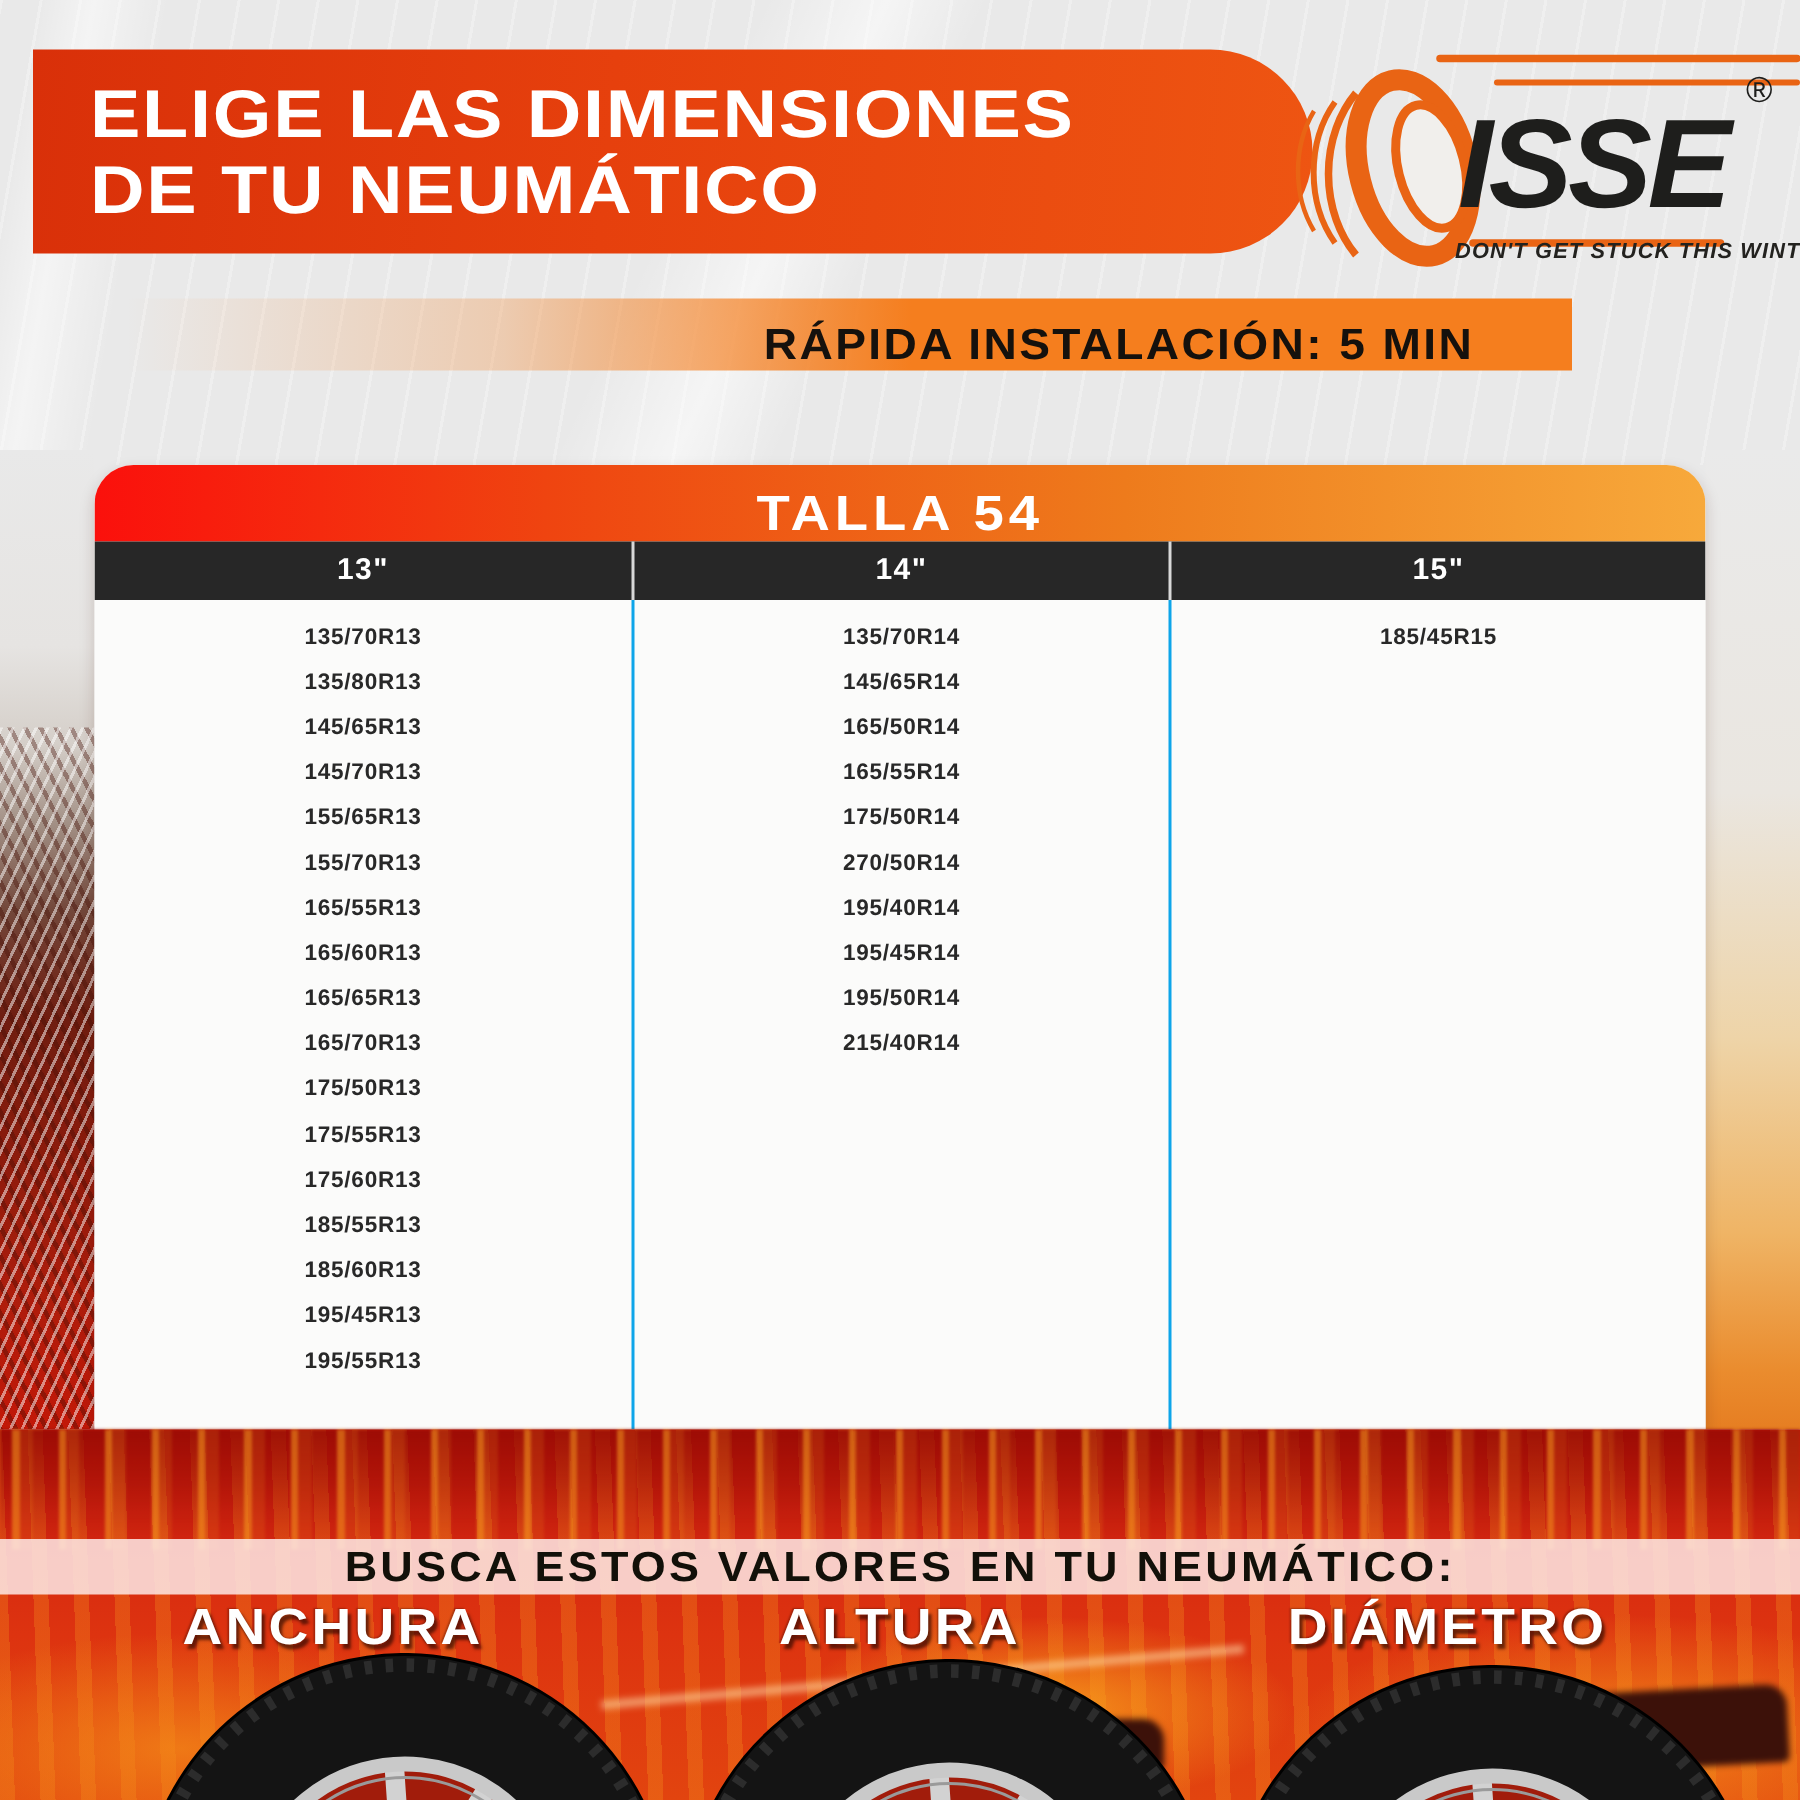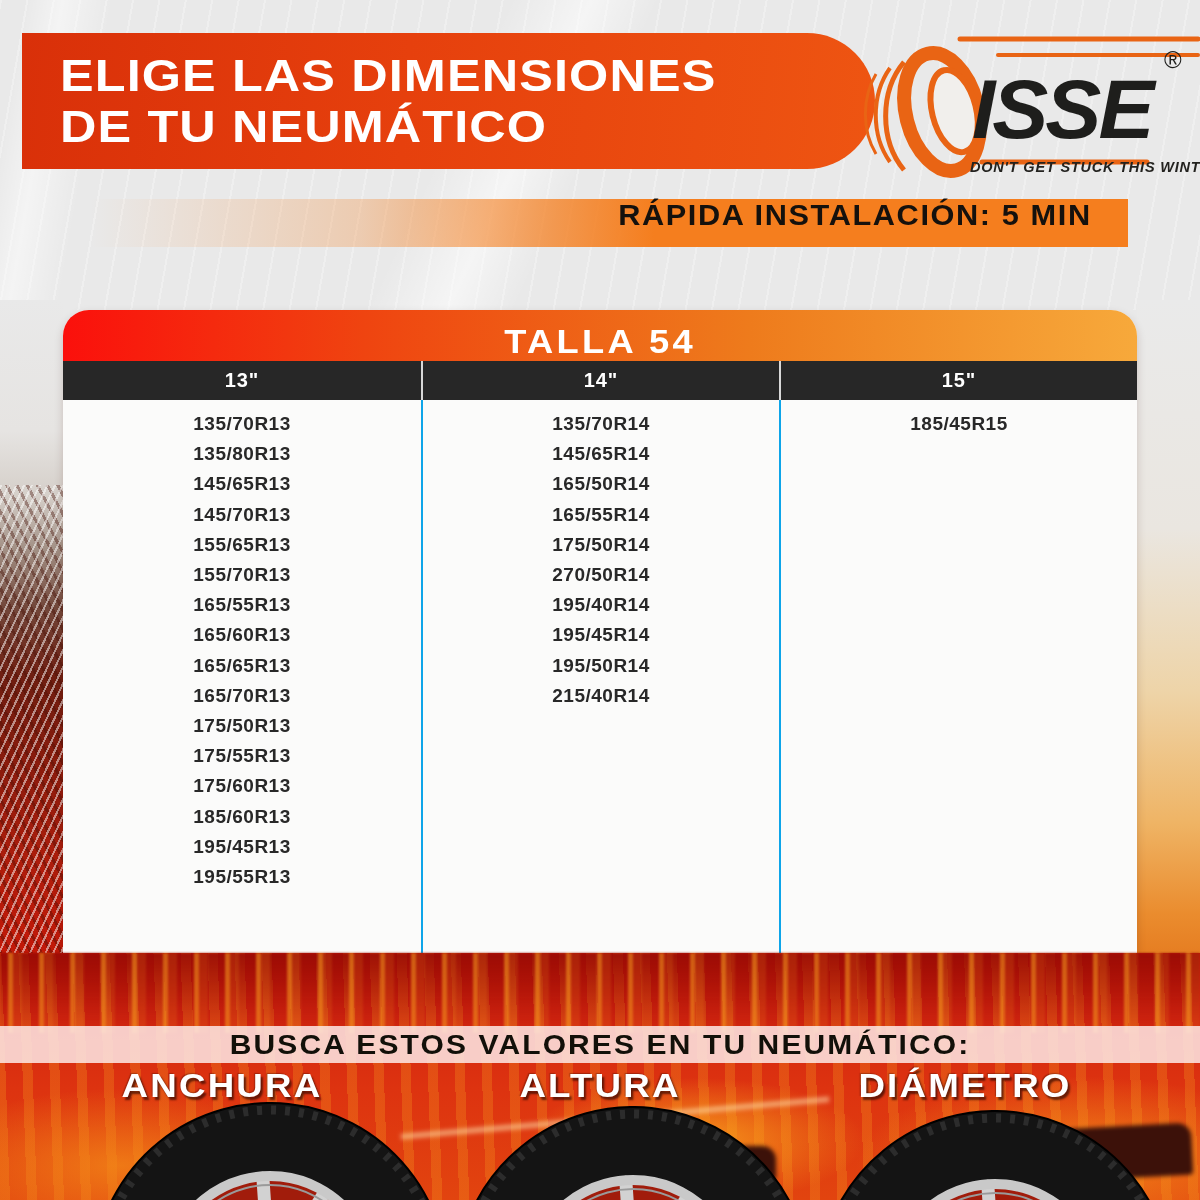--- a/index.html
+++ b/index.html
@@ -42,24 +42,24 @@
     padding-left:38px;box-sizing:border-box;margin-left:22px;
   }
   .title-line{
     color:#ffffff;font-weight:bold;font-size:45px;line-height:51px;
     letter-spacing:1px;transform:scaleX(1.12);transform-origin:left center;white-space:nowrap;
   }
   
   .logo-wrap{position:absolute;left:842px;top:12px;width:358px;height:180px;}
   
   .install-bar{
-    position:absolute;left:0;top:199px;width:1128px;height:48px;
+    position:absolute;left:0;top:199px;width:1048px;height:48px;
     background:linear-gradient(90deg, rgba(245,126,30,0) 8%, rgba(245,126,30,.28) 32%, #f57e1e 58%);
-    display:flex;align-items:flex-start;justify-content:flex-end;
-    padding-right:36px;box-sizing:border-box;
+    display:flex;align-items:flex-end;justify-content:flex-end;
+    padding-right:65px;box-sizing:border-box;
   }
   .install-text{
     color:#15110d;font-weight:bold;font-size:29px;letter-spacing:1.5px;
     transform:scaleX(1.06);transform-origin:right center;white-space:nowrap;
   }
   
   .card{
     position:absolute;left:63px;top:310px;width:1074px;height:643px;
     border-radius:26px 26px 0 0;overflow:hidden;background:#fbfbfa;
     box-shadow:0 4px 10px rgba(60,20,5,.18);
@@ -81,21 +81,21 @@
     border-left:2px solid #d8d8d8;
   }
   .col-head:first-child{border-left:none;}
   .card-body{
     height:553px;display:grid;grid-template-columns:1fr 1fr 1fr;background:#fbfbfa;
   }
   .size-col{border-left:2px solid #0ea5e9;padding-top:9px;box-sizing:border-box;}
   .size-col:first-child{border-left:none;}
   .size-cell{
     height:30.2px;display:flex;align-items:center;justify-content:center;
-    color:#282828;font-weight:bold;font-size:19px;letter-spacing:.5px;
+    color:#282828;font-weight:bold;font-size:15px;letter-spacing:.5px;
   }
   
   .bottom-scene{
     position:absolute;left:0;top:953px;width:1200px;height:247px;
     background:
       radial-gradient(ellipse 240px 90px at 58% 76%, rgba(250,166,28,.85), rgba(250,166,28,0) 70%),
       radial-gradient(ellipse 320px 120px at 90% 84%, rgba(246,150,26,.8), rgba(246,150,26,0) 70%),
       radial-gradient(ellipse 280px 110px at 10% 86%, rgba(244,140,24,.75), rgba(244,140,24,0) 70%),
       repeating-linear-gradient(88deg, rgba(245,150,30,.3) 0 10px, rgba(245,150,30,0) 10px 27px),
       linear-gradient(180deg,#c21707 0%,#d32410 22%,#dd3310 55%,#e2440f 100%);
@@ -190,20 +190,21 @@
           <div class="size-cell">145/70R13</div>
           <div class="size-cell">155/65R13</div>
           <div class="size-cell">155/70R13</div>
           <div class="size-cell">165/55R13</div>
           <div class="size-cell">165/60R13</div>
           <div class="size-cell">165/65R13</div>
           <div class="size-cell">165/70R13</div>
           <div class="size-cell">175/50R13</div>
           <div class="size-cell">175/55R13</div>
           <div class="size-cell">175/60R13</div>
+          <div class="size-cell">185/55R13</div>
           <div class="size-cell">185/60R13</div>
           <div class="size-cell">195/45R13</div>
           <div class="size-cell">195/55R13</div>
         </div>
         <div class="size-col">
           <div class="size-cell">135/70R14</div>
           <div class="size-cell">145/65R14</div>
           <div class="size-cell">165/50R14</div>
           <div class="size-cell">165/55R14</div>
           <div class="size-cell">175/50R14</div>

